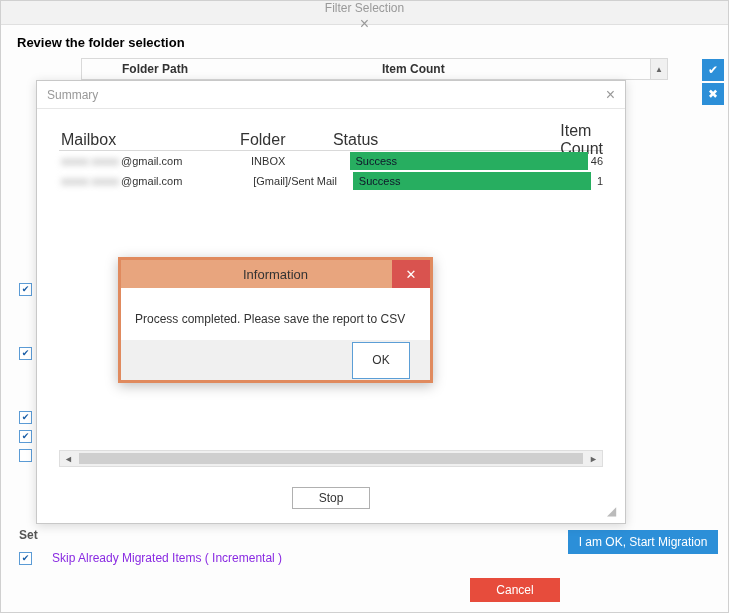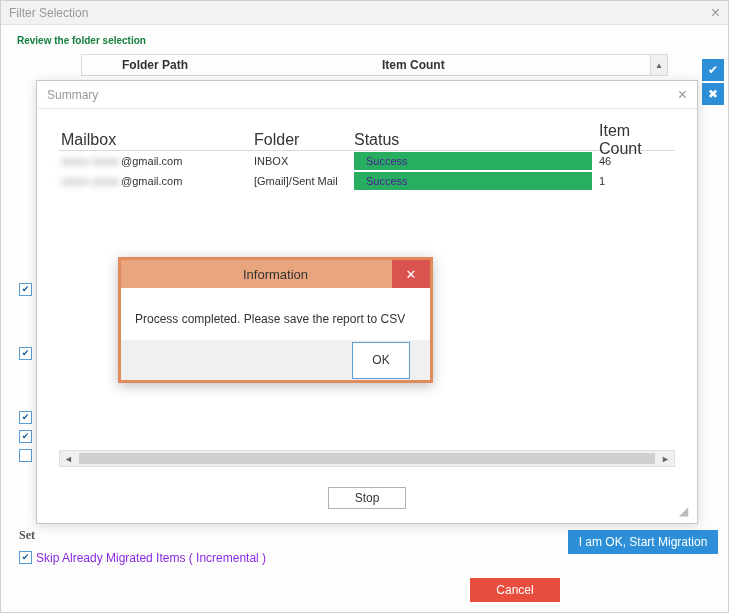--- a/index.html
+++ b/index.html
@@ -23,27 +23,28 @@
     background: #fdfdfd;
   }
   .filter-titlebar {
     height: 24px;
     background: #f2f2f2;
     border-bottom: 1px solid #e0e0e0;
     display: flex; align-items: center; justify-content: space-between;
     padding: 0 8px;
     color: #999;
     font-size: 12px;
+    flex-direction: column;
   }
   .filter-titlebar .close-x { color: #999; font-size: 16px; cursor: pointer; }
   .section-title {
-    color: #15803d;
+    color: #000000;
     font-weight: 600;
     padding: 10px 16px 8px;
-    font-size: 10px;
+    font-size: 13px;
   }
   .folder-table-head {
     margin: 0 60px 0 80px;
     height: 22px;
     border: 1px solid #d9d9d9;
     background: #fdfdfd;
     display: flex;
     align-items: center;
     font-size: 12px;
     color: #333;
@@ -83,26 +84,26 @@
     border: 1px solid #5b9bd5;
     margin-bottom: 6px;
     display: flex; align-items: center; justify-content: center;
     color: #1b5fa8; font-size: 10px; line-height: 1;
     background: #fff;
   }
   .chk.checked::before { content: "✔"; font-size: 9px; }
   .set-label {
     position: absolute;
     left: 18px; top: 527px;
-    color: #555; font-weight: 600; font-family: Liberation Serif, serif;
+    color: #555; font-weight: 600;
   }
   .skip-row {
     position: absolute;
     left: 18px; top: 550px;
-    display: flex; align-items: flex-start; gap: 4px;
+    display: flex; align-items: flex-end; gap: 20px;
   }
   .skip-row .chk { margin-bottom: 0; }
   .skip-row .lbl { color: #8a2be2; font-size: 12px; }
   .footer-btns {
     position: absolute;
     right: 10px; bottom: 10px;
     display: flex; gap: 8px;
   }
   .btn-cancel {
     width: 90px; height: 24px;
@@ -114,21 +115,21 @@
     width: 150px; height: 24px;
     background: #2c8fd8; color: #fff;
     border: none; display: flex; align-items: center; justify-content: center;
     font-size: 12px; cursor: pointer;
   }
 
   
   .summary {
     position: absolute;
     left: 36px; top: 80px;
-    width: 662px; height: 444px;
+    width: 590px; height: 444px;
     border: 1px solid #c8c8c8;
     background: #fff;
     box-shadow: 0 2px 10px rgba(0,0,0,0.15);
   }
   .summary-title {
     height: 28px;
     border-bottom: 1px solid #e6e6e6;
     display: flex; align-items: center; justify-content: space-between;
     padding: 0 10px;
     color: #999; font-size: 12px;
@@ -149,23 +150,23 @@
   }
   .c-mailbox { width: 195px; padding-left: 2px; }
   .c-folder  { width: 100px; }
   .c-status  { width: 245px; }
   .c-count   { flex: 1; }
   .grid-row {
     display: flex; height: 20px; align-items: center;
     font-size: 11px; color: #333;
   }
   .status-pill {
-    background: #27ae60; color: #4c1d95;
+    background: #27ae60; color: #0f172a;
     height: 18px; display: flex; align-items: center;
-    padding-left: 12px;
+    padding-left: 6px;
     width: 238px;
   }
   .blur { filter: blur(3px); color: #888; display: inline-block; margin-right: 2px; }
 
   .hscroll {
     position: absolute;
     left: 22px; right: 22px; bottom: 56px;
     height: 17px;
     background: #f0f0f0;
     display: flex; align-items: center; justify-content: space-between;

